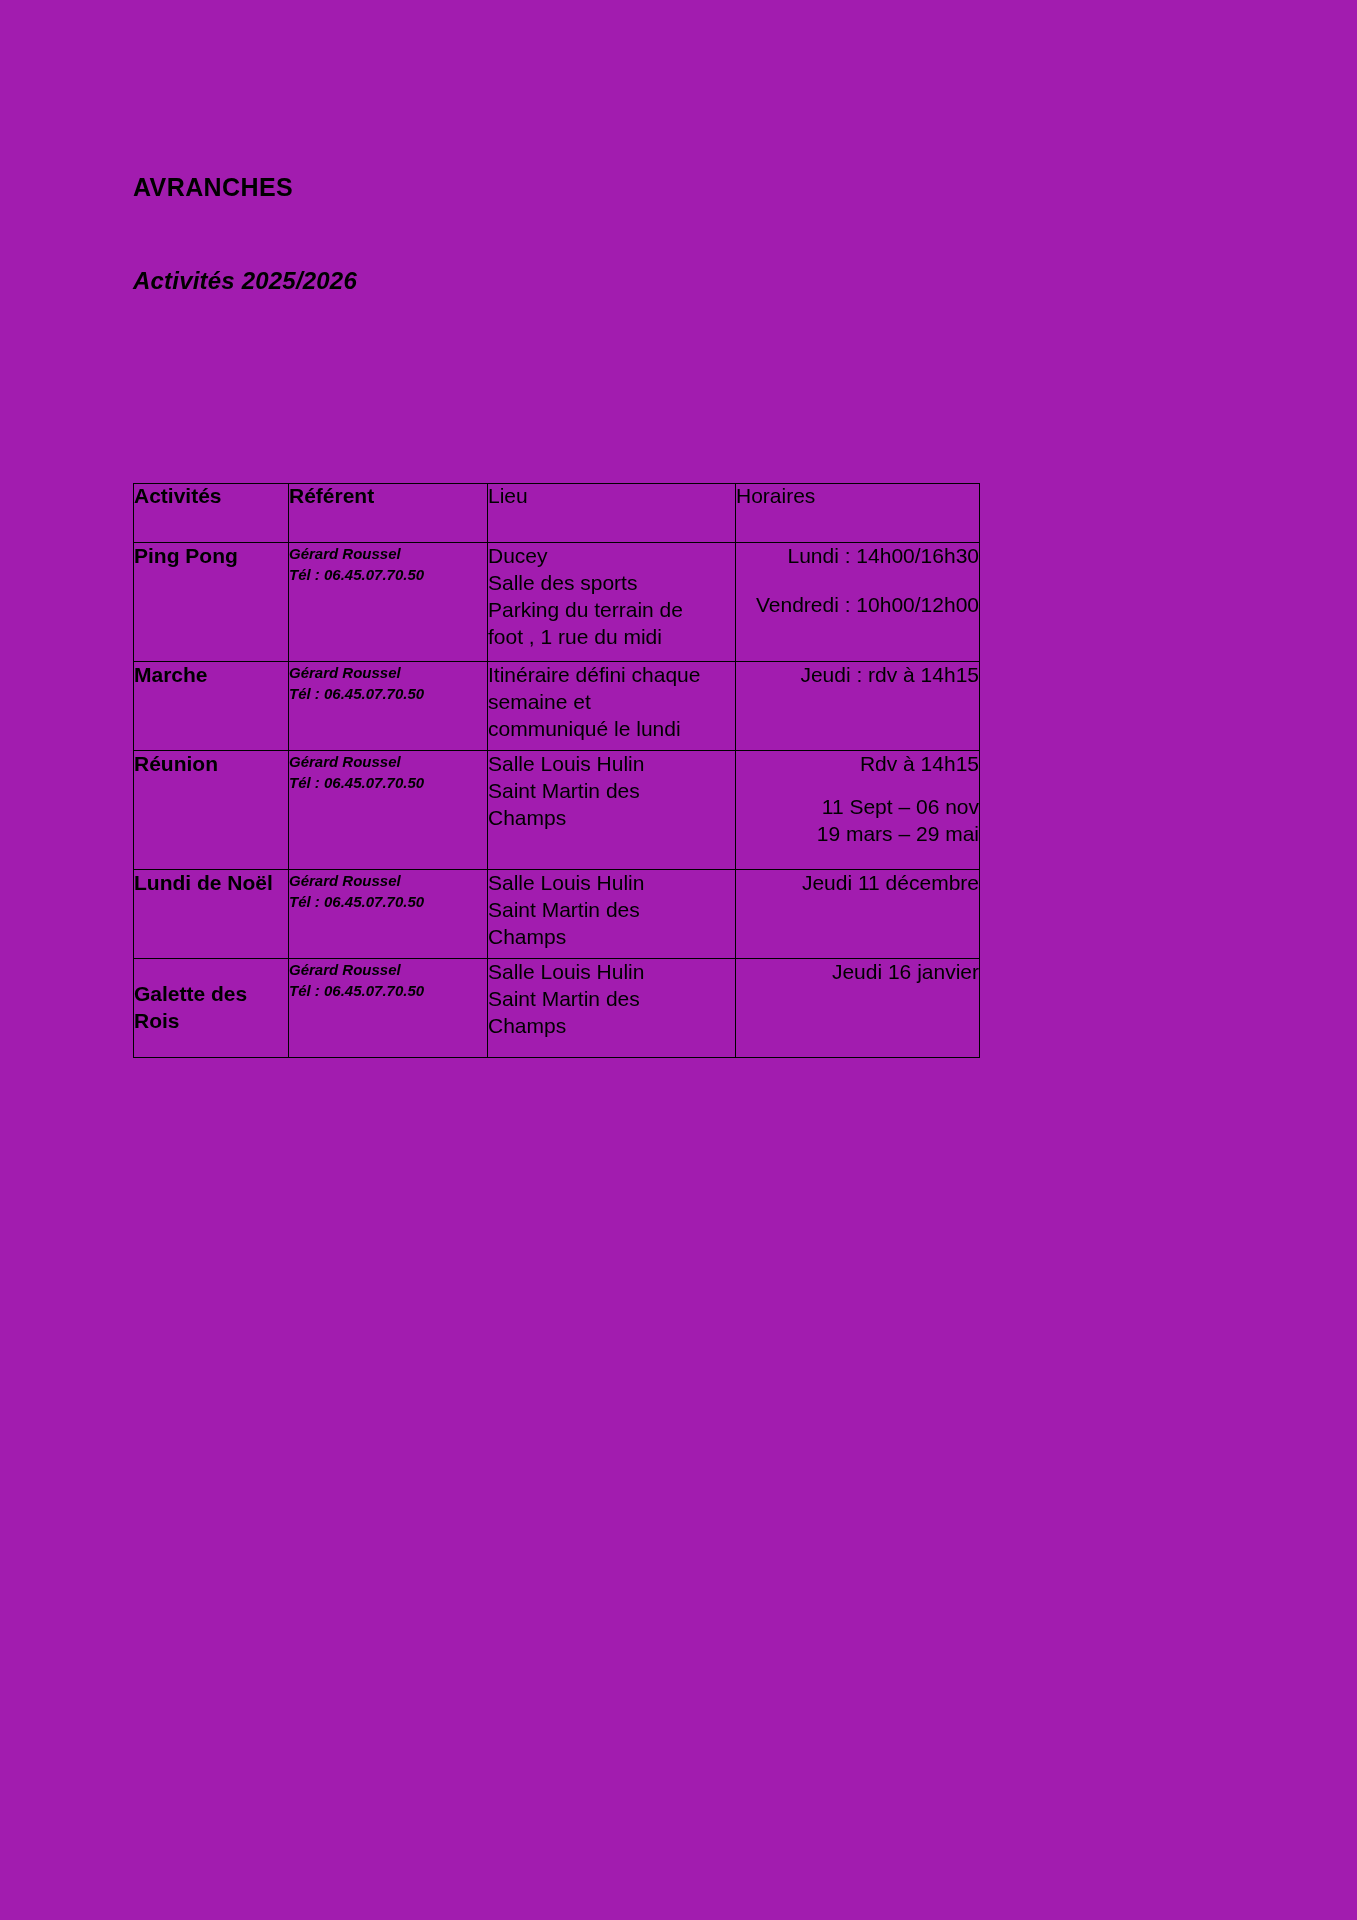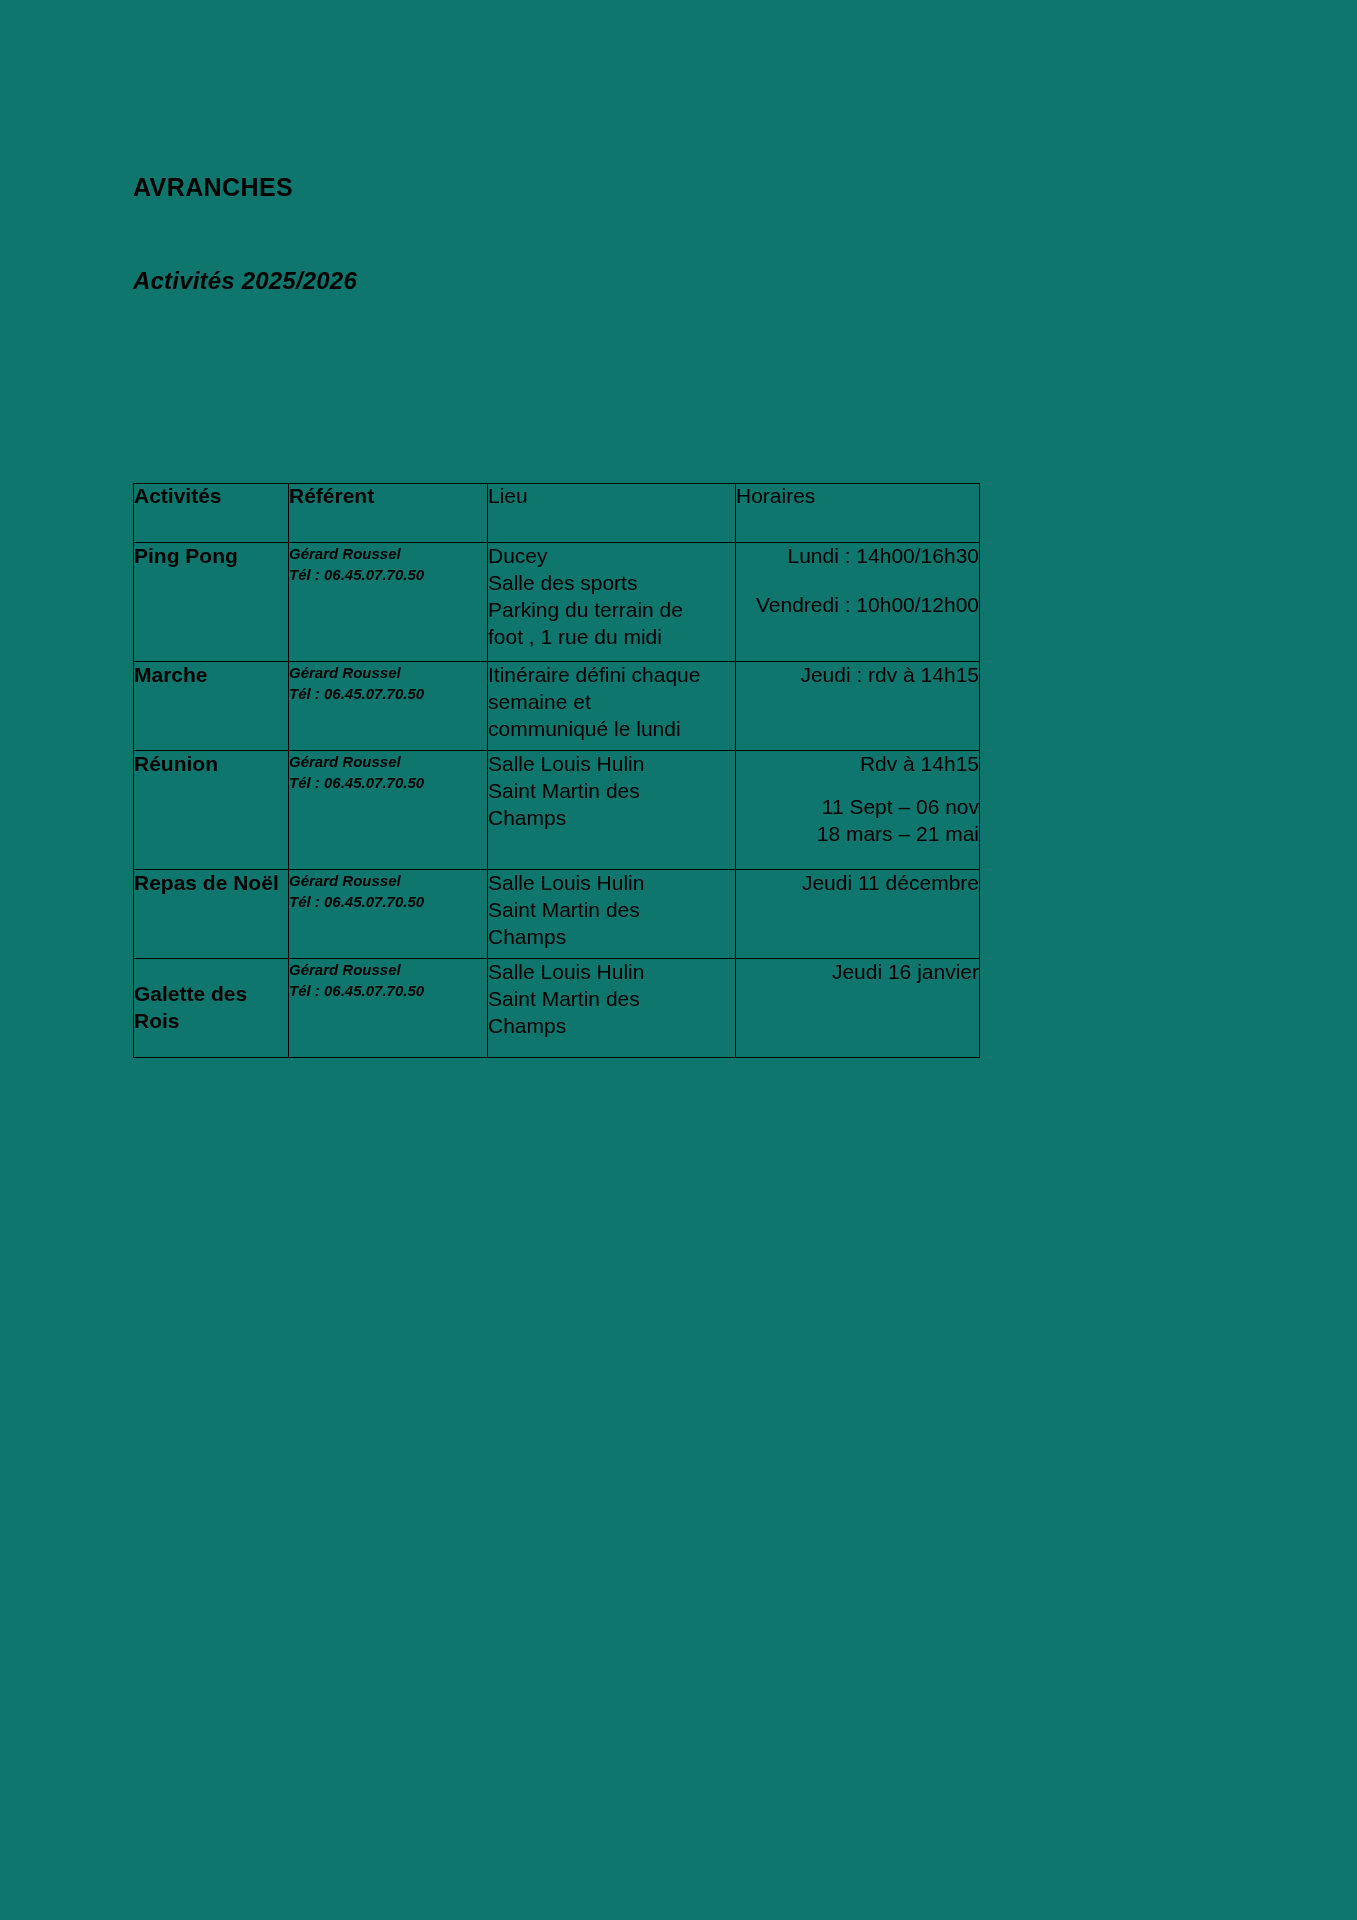--- a/index.html
+++ b/index.html
@@ -12,21 +12,21 @@
     height: 1920px;
     font-family: "Liberation Sans", sans-serif;
     color: #000000;
     position: relative;
     overflow: hidden;
   }
 
   .page {
     position: absolute;
     inset: 0;
-    background: #0f766e;
+    background: #a21caf;
   }
 
   
   .doc-title {
     position: absolute;
     left: 133px;
     top: 174px;
     font-size: 25px;
     font-weight: bold;
     letter-spacing: 0.4px;
@@ -218,27 +218,27 @@
         </td>
         <td class="cell-lieu">
           <div class="lieu-line">Salle Louis Hulin</div>
           <div class="lieu-line">Saint Martin des</div>
           <div class="lieu-line">Champs</div>
         </td>
         <td class="cell-horaires top">
           <div class="hor-line">Rdv à 14h15</div>
           <div class="hor-gap small"></div>
           <div class="hor-line italic">11 Sept – 06 nov</div>
-          <div class="hor-line italic">18 mars – 21 mai</div>
+          <div class="hor-line italic">19 mars – 29 mai</div>
         </td>
       </tr>
 
       <tr class="row-repas">
         <td class="cell-activite">
-          <div class="act-text">Repas de Noël</div>
+          <div class="act-text">Lundi de Noël</div>
         </td>
         <td class="cell-referent">
           <div class="ref-line">Gérard Roussel</div>
           <div class="ref-line">Tél : 06.45.07.70.50</div>
         </td>
         <td class="cell-lieu">
           <div class="lieu-line">Salle Louis Hulin</div>
           <div class="lieu-line">Saint Martin des</div>
           <div class="lieu-line">Champs</div>
         </td>

